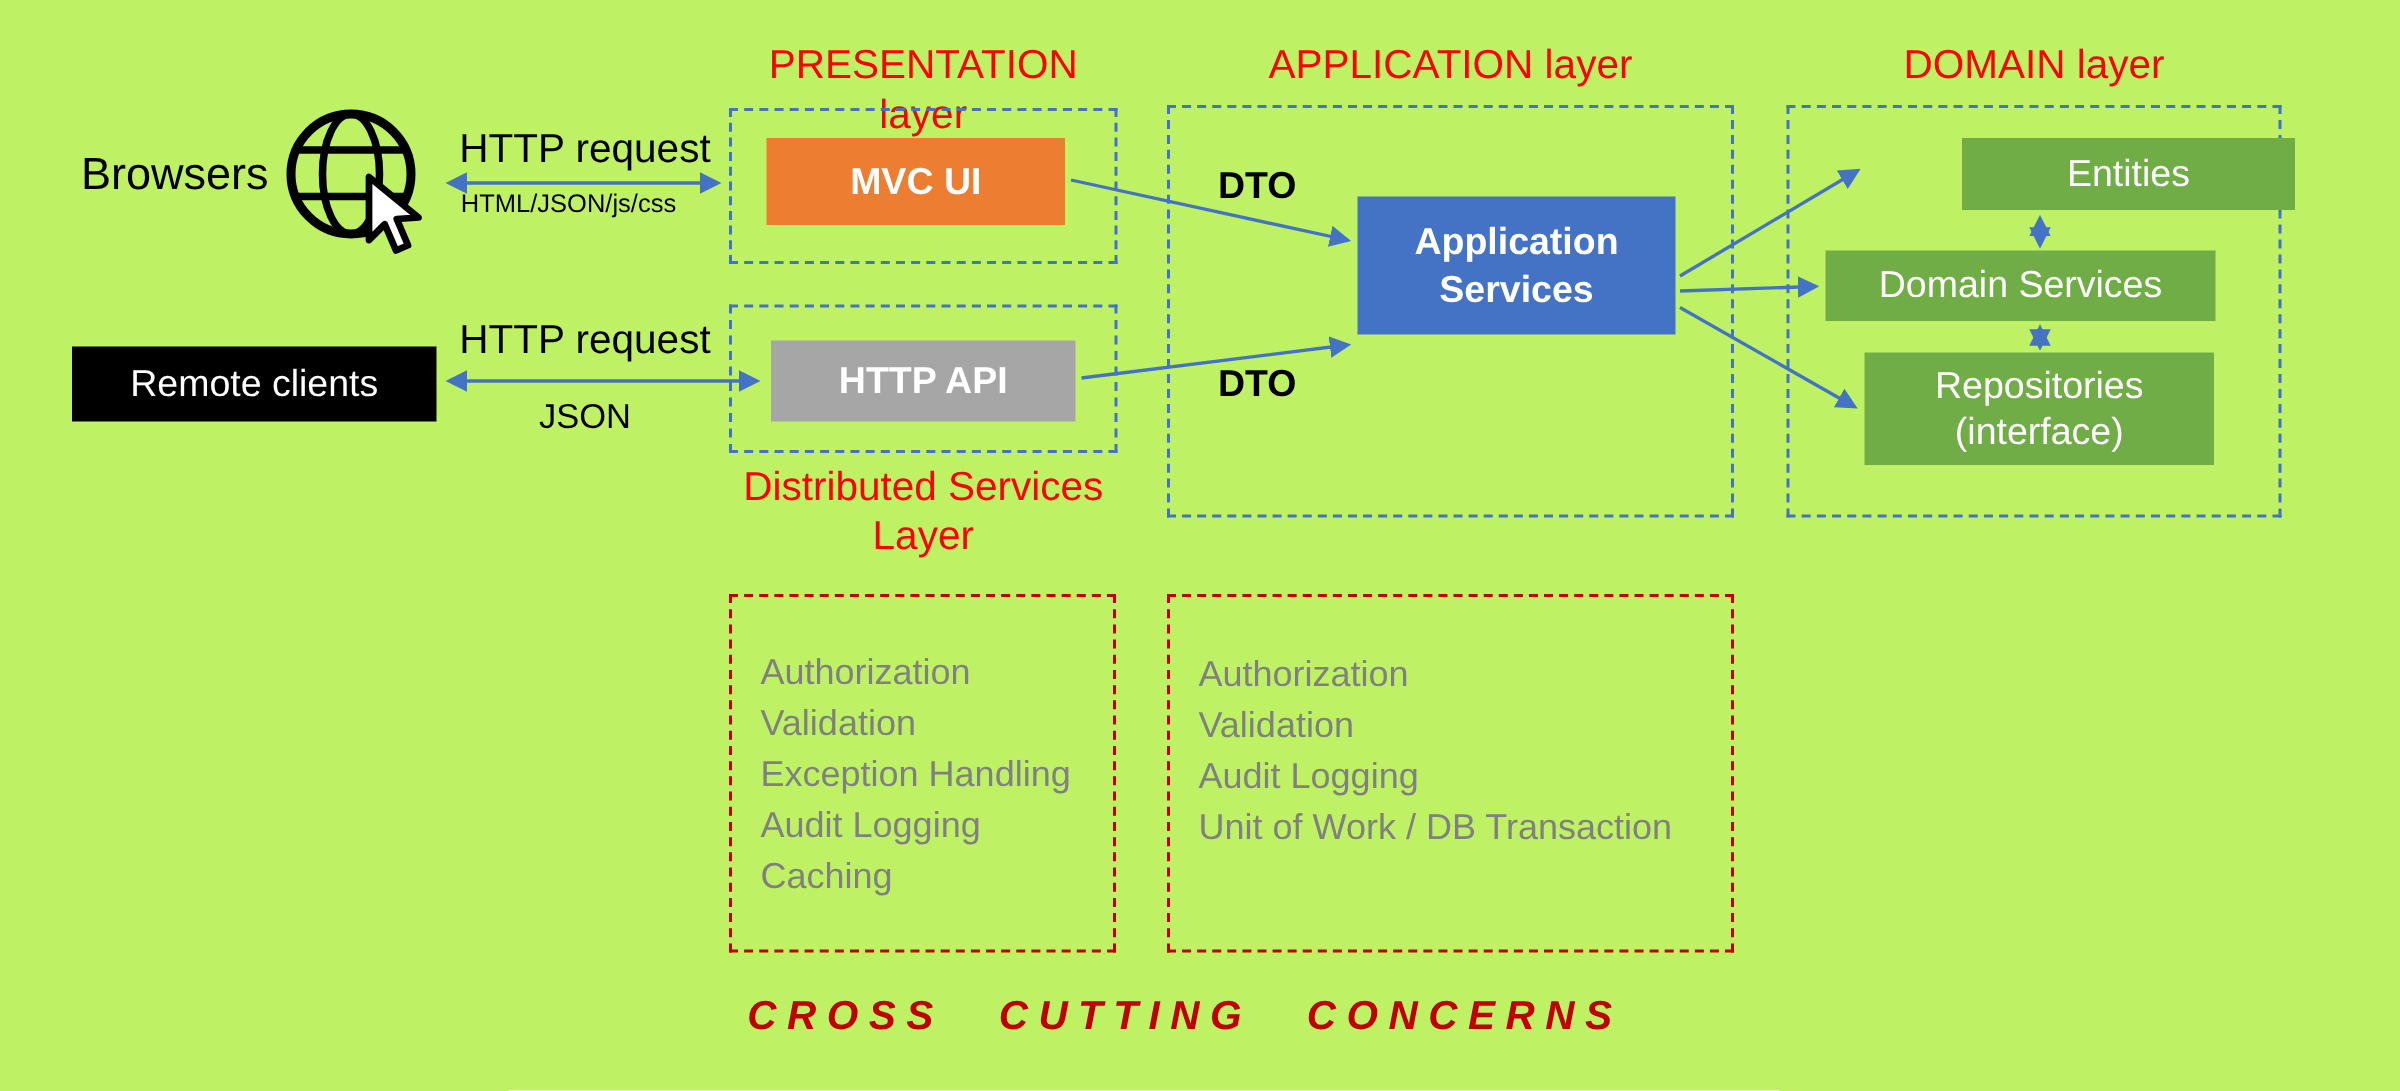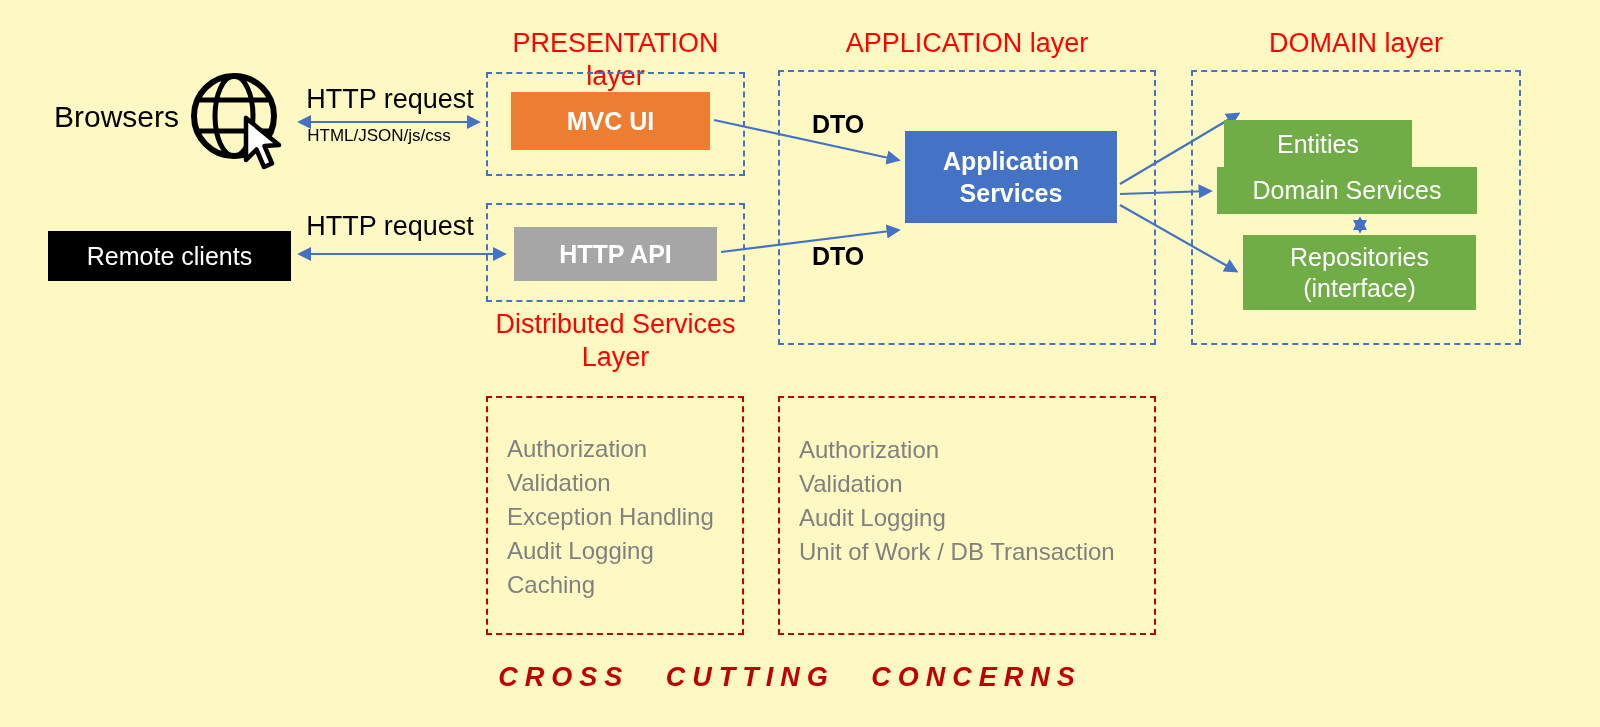--- a/index.html
+++ b/index.html
@@ -1,19 +1,19 @@
 <!DOCTYPE html>
 <html><head>
 <meta charset="utf-8">
 <title>Layered Architecture Diagram</title>
 <style>
   * { margin:0; padding:0; box-sizing:border-box; }
   html,body { background:#ffffff; }
   .canvas {
-    position:relative; width:1600px; height:727px; background:#fef9c3;
+    position:relative; width:1600px; height:727px; background:#bef264;
     font-family:"Liberation Sans", sans-serif; overflow:hidden;padding-left:36px;
   }
   .abs { position:absolute; }
   .layer-label { color:#ff0000; font-size:27px; text-align:center; line-height:33px; }
   .dashed-blue { position:absolute; border:2px dashed #4472c4; }
   .dashed-red  { position:absolute; border:2px dashed #c00000; }
   .node {
     position:absolute; display:flex; flex-direction:column;
     align-items:center; justify-content:center;
     color:#ffffff; text-align:center;
@@ -74,20 +74,21 @@
   </svg>
 
   <div class="node blackbox" style="left:48px; top:231px; width:243px; height:50px;">
     <span>Remote clients</span>
   </div>
 
   <div class="abs edge-label" style="left:300px; top:84px; width:180px;">HTTP request</div>
   <div class="abs edge-sub" style="left:286px; top:126px; width:186px; font-size:17px;">HTML/JSON/js/css</div>
 
   <div class="abs edge-label" style="left:300px; top:211px; width:180px;">HTTP request</div>
+  <div class="abs edge-sub" style="left:300px; top:264px; width:180px; font-size:23px;">JSON</div>
 
   <div class="dashed-blue" style="left:486px; top:72px; width:259px; height:104px;"></div>
   <div class="node orangebox" style="left:511px; top:92px; width:199px; height:58px;">
     <span>MVC UI</span>
   </div>
 
   <div class="dashed-blue" style="left:486px; top:203px; width:259px; height:99px;"></div>
   <div class="node graybox" style="left:514px; top:227px; width:203px; height:54px;">
     <span>HTTP API</span>
   </div>
@@ -100,21 +101,21 @@
   <div class="dashed-blue" style="left:778px; top:70px; width:378px; height:275px;"></div>
   <div class="abs dto-label" style="left:812px; top:110px;">DTO</div>
   <div class="abs dto-label" style="left:812px; top:242px;">DTO</div>
 
   <div class="node bluebox" style="left:905px; top:131px; width:212px; height:92px;">
     <span class="wrap">Application Services</span>
   </div>
 
   <div class="dashed-blue" style="left:1191px; top:70px; width:330px; height:275px;"></div>
 
-  <div class="node greenbox" style="left:1224px; top:92px; width:188px; height:48px;margin-top:28px;">
+  <div class="node greenbox" style="left:1308px; top:92px; width:222px; height:48px;">
     <span>Entities</span>
   </div>
   <div class="node greenbox" style="left:1217px; top:167px; width:260px; height:47px;">
     <span>Domain Services</span>
   </div>
   <div class="node greenbox" style="left:1243px; top:235px; width:233px; height:75px;">
     <span>Repositories</span>
     <span>(interface)</span>
   </div>
 

